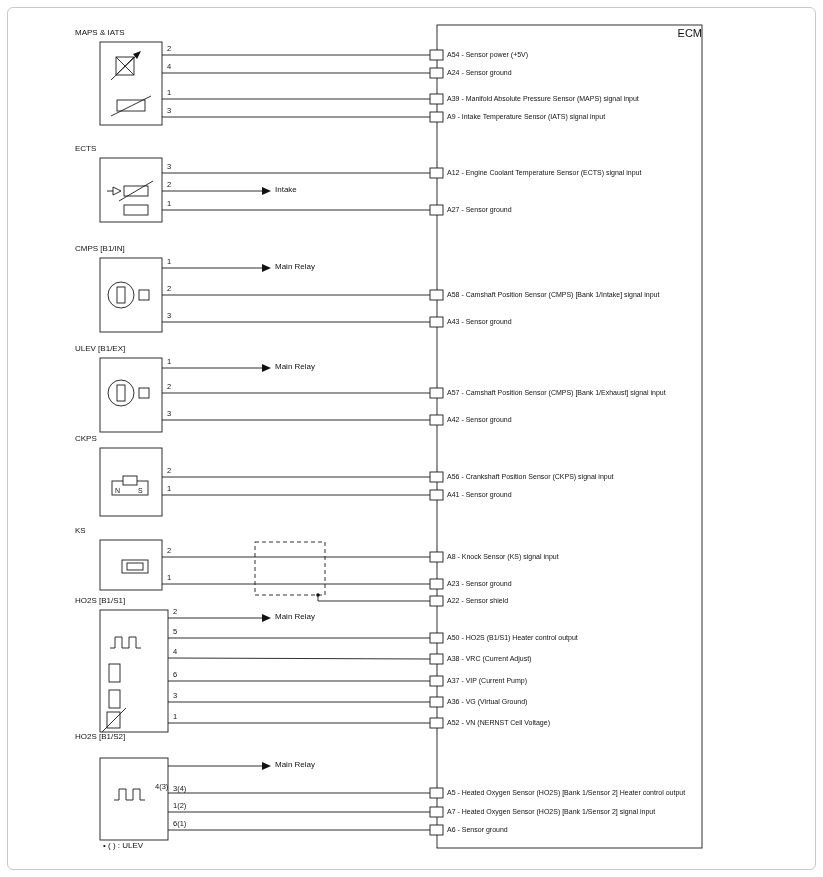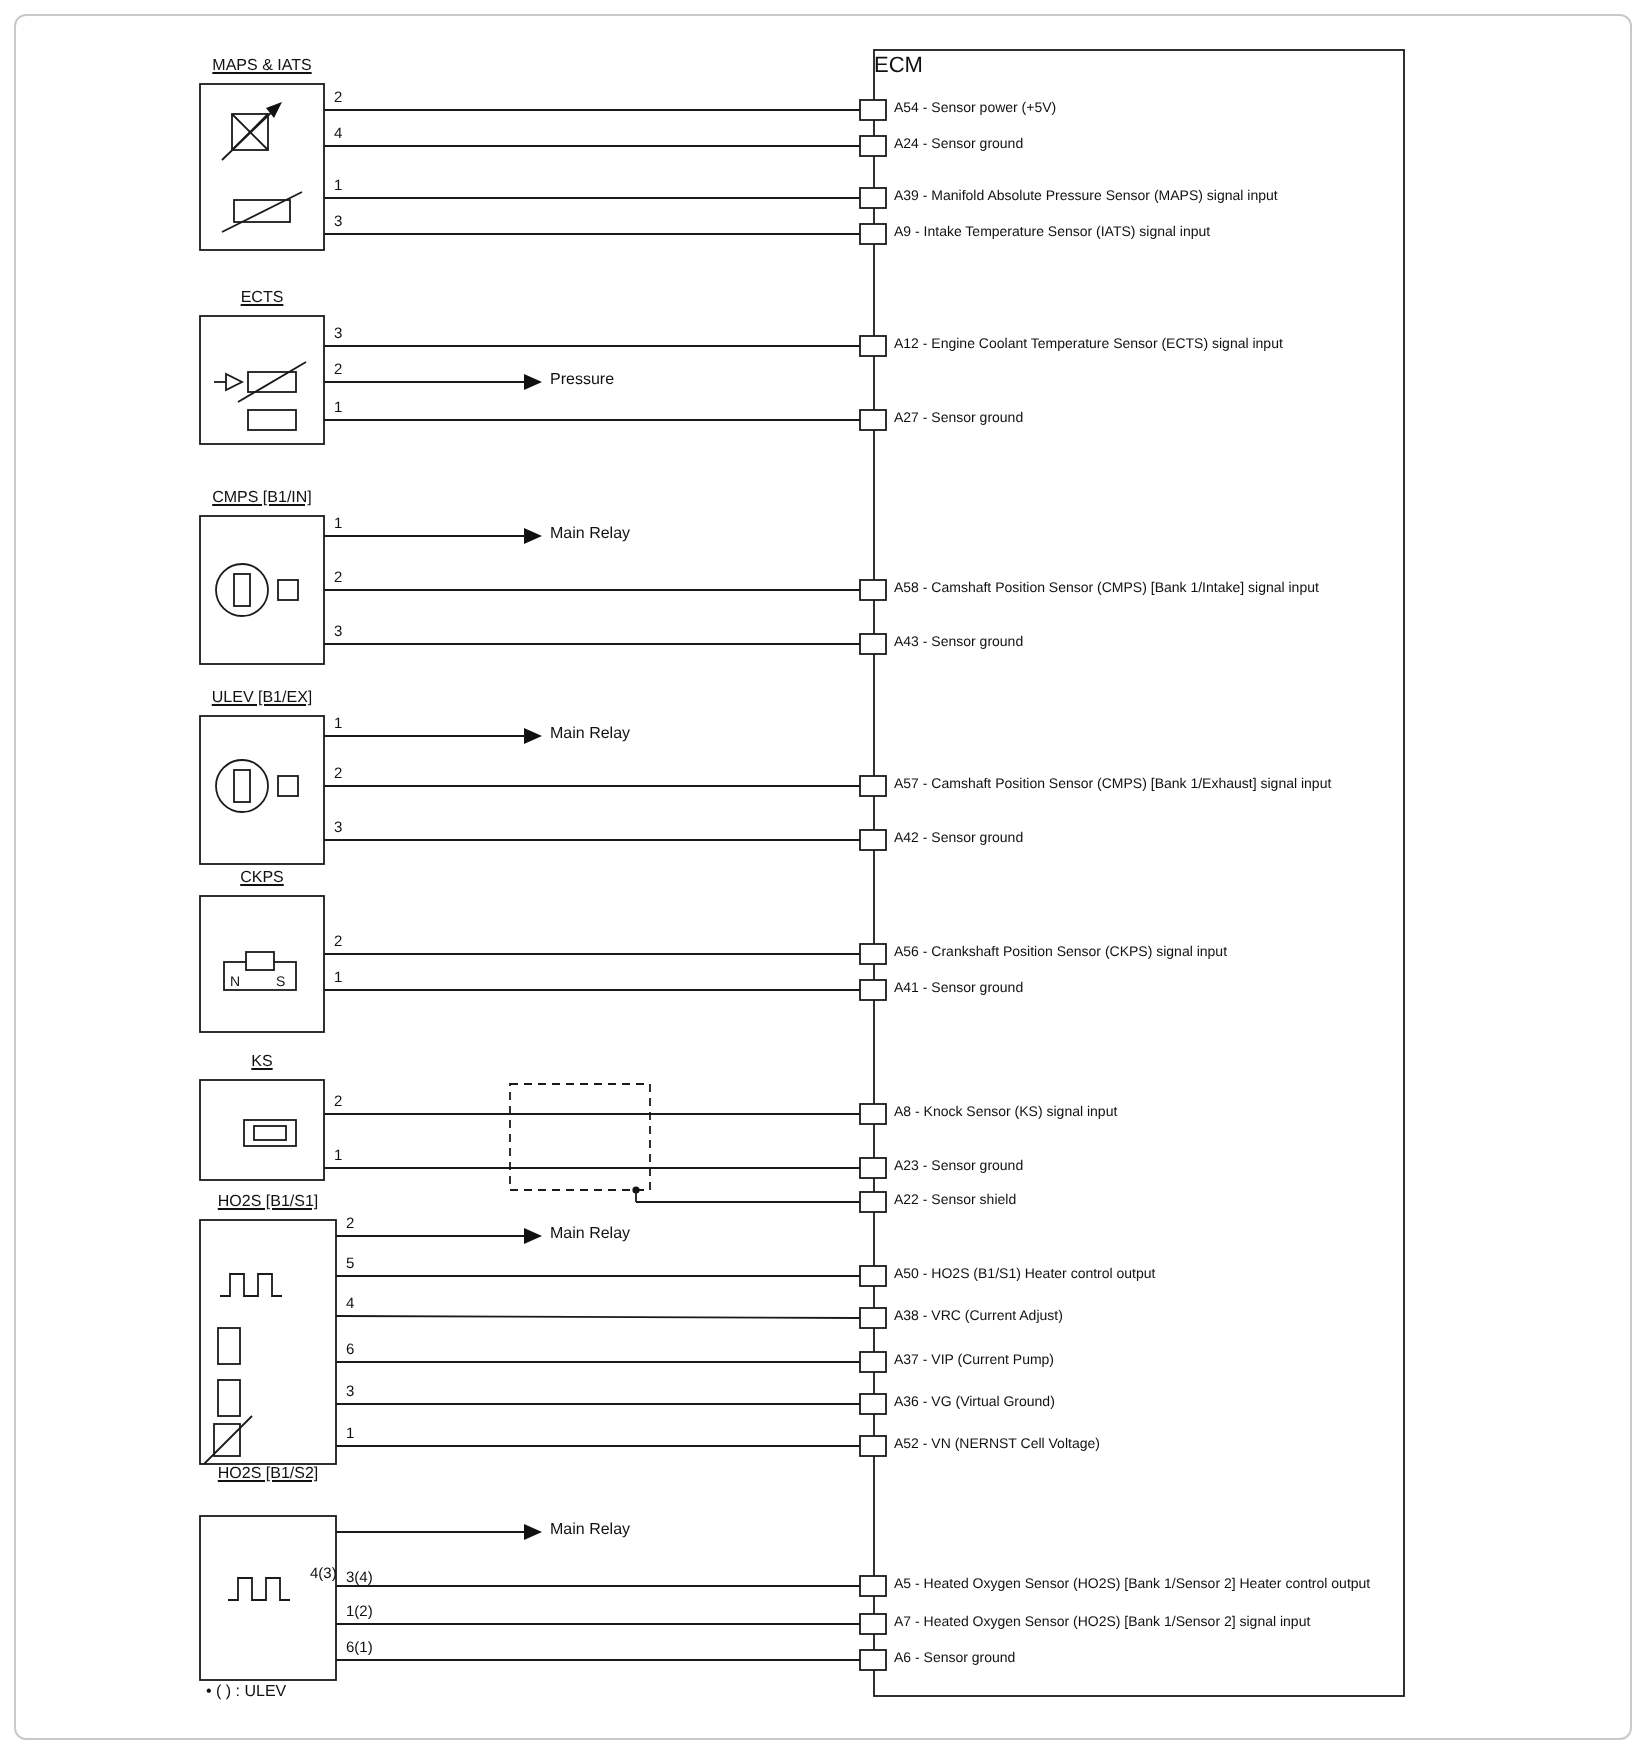--- a/index.html
+++ b/index.html
@@ -2,24 +2,24 @@
 <html><head>
 <meta charset="utf-8">
 <style>
   html,body{margin:0;padding:0;background:#fff;}
   .canvas{position:relative;width:823px;height:877px;background:#fff;
           font-family:"Liberation Sans",sans-serif;color:#111;overflow:hidden;}
   .frame{position:absolute;left:7px;top:7px;right:7px;bottom:7px;
          border:1px solid #c9c9c9;border-radius:6px;}
   #diagram-svg{position:absolute;left:0;top:0;}
   #labels div{position:absolute;}
-  .ecm-title{position:absolute;left:437px;top:27px;width:265px;text-align:left;
+  .ecm-title{position:absolute;left:437px;top:27px;width:265px;text-align:right;
              font-size:11px;color:#111;}
   .pin-label{font-size:7px;white-space:nowrap;color:#111;}
-  .conn-label{text-align:center;font-size:8px;color:#111;white-space:nowrap;text-decoration:underline;}
+  .conn-label{font-size:8px;color:#111;white-space:nowrap;}
   .pin-num{font-size:7.5px;color:#111;}
   .annot{font-size:8px;white-space:nowrap;color:#111;}
   .footnote{position:absolute;left:103px;top:841px;font-size:8px;color:#111;}
 </style>
 </head>
 <body>
 
 <div class="canvas">
   <div class="frame"></div>
   <svg id="diagram-svg" width="823" height="877">
@@ -125,21 +125,21 @@
   <div class="ecm-title">ECM</div>
   <div id="labels">
       <div class="conn-label" style="left: 75px; top: 28px; width: 112px;">MAPS &amp; IATS</div>
       <div class="pin-num" style="left: 167px; top: 44px;">2</div>
       <div class="pin-num" style="left: 167px; top: 62px;">4</div>
       <div class="pin-num" style="left: 167px; top: 88px;">1</div>
       <div class="pin-num" style="left: 167px; top: 106px;">3</div>
       <div class="conn-label" style="left: 75px; top: 144px; width: 112px;">ECTS</div>
       <div class="pin-num" style="left: 167px; top: 162px;">3</div>
       <div class="pin-num" style="left: 167px; top: 180px;">2</div>
-      <div class="annot" style="left: 275px; top: 185px;">Pressure</div>
+      <div class="annot" style="left: 275px; top: 185px;">Intake</div>
       <div class="pin-num" style="left: 167px; top: 199px;">1</div>
       <div class="conn-label" style="left: 75px; top: 244px; width: 112px;">CMPS [B1/IN]</div>
       <div class="pin-num" style="left: 167px; top: 257px;">1</div>
       <div class="annot" style="left: 275px; top: 262px;">Main Relay</div>
       <div class="pin-num" style="left: 167px; top: 284px;">2</div>
       <div class="pin-num" style="left: 167px; top: 311px;">3</div>
       <div class="conn-label" style="left: 75px; top: 344px; width: 112px;">ULEV [B1/EX]</div>
       <div class="pin-num" style="left: 167px; top: 357px;">1</div>
       <div class="annot" style="left: 275px; top: 362px;">Main Relay</div>
       <div class="pin-num" style="left: 167px; top: 382px;">2</div>

